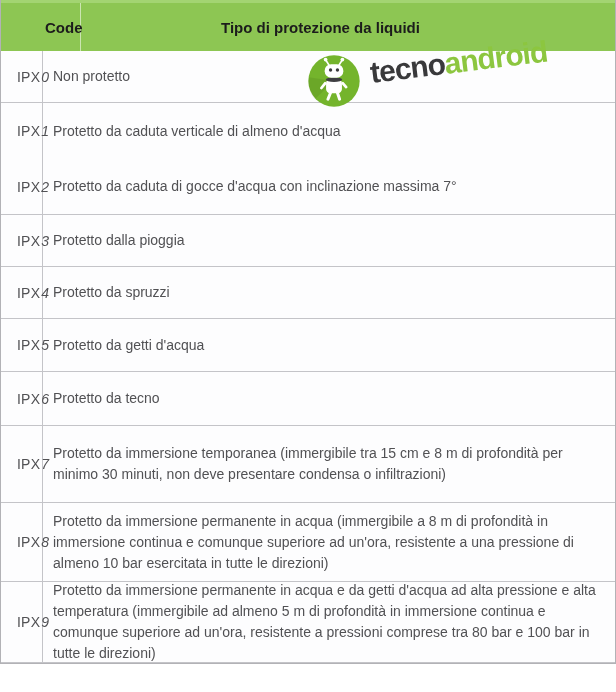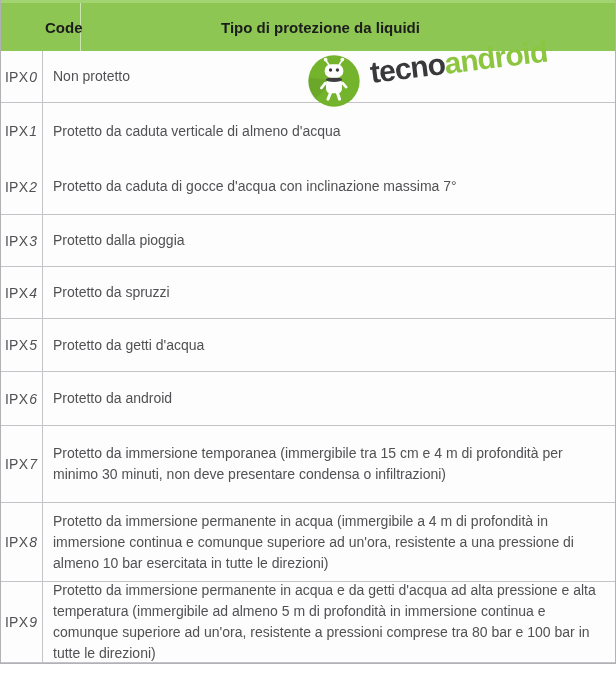--- a/index.html
+++ b/index.html
@@ -43,21 +43,21 @@
     font-weight:bold;font-size:15px;color:var(--header-text);
     padding-right:55px;
   }
   .row{
     display:flex;background:#fdfdfe;
     border-bottom:1px solid var(--border-gray);
     color:var(--text-gray);font-size:14px;
   }
   .row .code{
     width:42px;display:flex;align-items:center;
-    padding-left:4px;flex-shrink:0;
+    padding-left:16px;flex-shrink:0;
     border-right:1px solid var(--border-gray);
     letter-spacing:0.2px;
   }
   .row .code i{font-style:italic;margin-left:1px;}
   .row .desc{
     flex:1;display:flex;align-items:center;
     padding:6px 8px 6px 10px;line-height:21px;
   }
   .r-ipx0{height:52px;}
   .r-ipx1{height:56px;border-bottom:none;}
@@ -150,41 +150,41 @@
         <span>Protetto da getti d'acqua</span>
       </div>
   </div>
 
   <div class="row r-ipx6">
     <div class="cell code">
         <span>IPX</span>
         <i>6</i>
       </div>
     <div class="cell desc">
-        <span>Protetto da android</span>
+        <span>Protetto da tecno</span>
       </div>
   </div>
 
   <div class="row r-ipx7">
     <div class="cell code">
         <span>IPX</span>
         <i>7</i>
       </div>
     <div class="cell desc">
-        <span>Protetto da immersione temporanea (immergibile tra 15 cm e 4 m di profondità per minimo 30 minuti, non deve presentare condensa o infiltrazioni)</span>
+        <span>Protetto da immersione temporanea (immergibile tra 15 cm e 8 m di profondità per minimo 30 minuti, non deve presentare condensa o infiltrazioni)</span>
       </div>
   </div>
 
   <div class="row r-ipx8">
     <div class="cell code">
         <span>IPX</span>
         <i>8</i>
       </div>
     <div class="cell desc">
-        <span>Protetto da immersione permanente in acqua (immergibile a 4 m di profondità in immersione continua e comunque superiore ad un'ora, resistente a una pressione di almeno 10 bar esercitata in tutte le direzioni)</span>
+        <span>Protetto da immersione permanente in acqua (immergibile a 8 m di profondità in immersione continua e comunque superiore ad un'ora, resistente a una pressione di almeno 10 bar esercitata in tutte le direzioni)</span>
       </div>
   </div>
 
   <div class="row r-ipx9">
     <div class="cell code">
         <span>IPX</span>
         <i>9</i>
       </div>
     <div class="cell desc">
         <span>Protetto da immersione permanente in acqua e da getti d'acqua ad alta pressione e alta temperatura (immergibile ad almeno 5 m di profondità in immersione continua e comunque superiore ad un'ora, resistente a pressioni comprese tra 80 bar e 100 bar in tutte le direzioni)</span>

